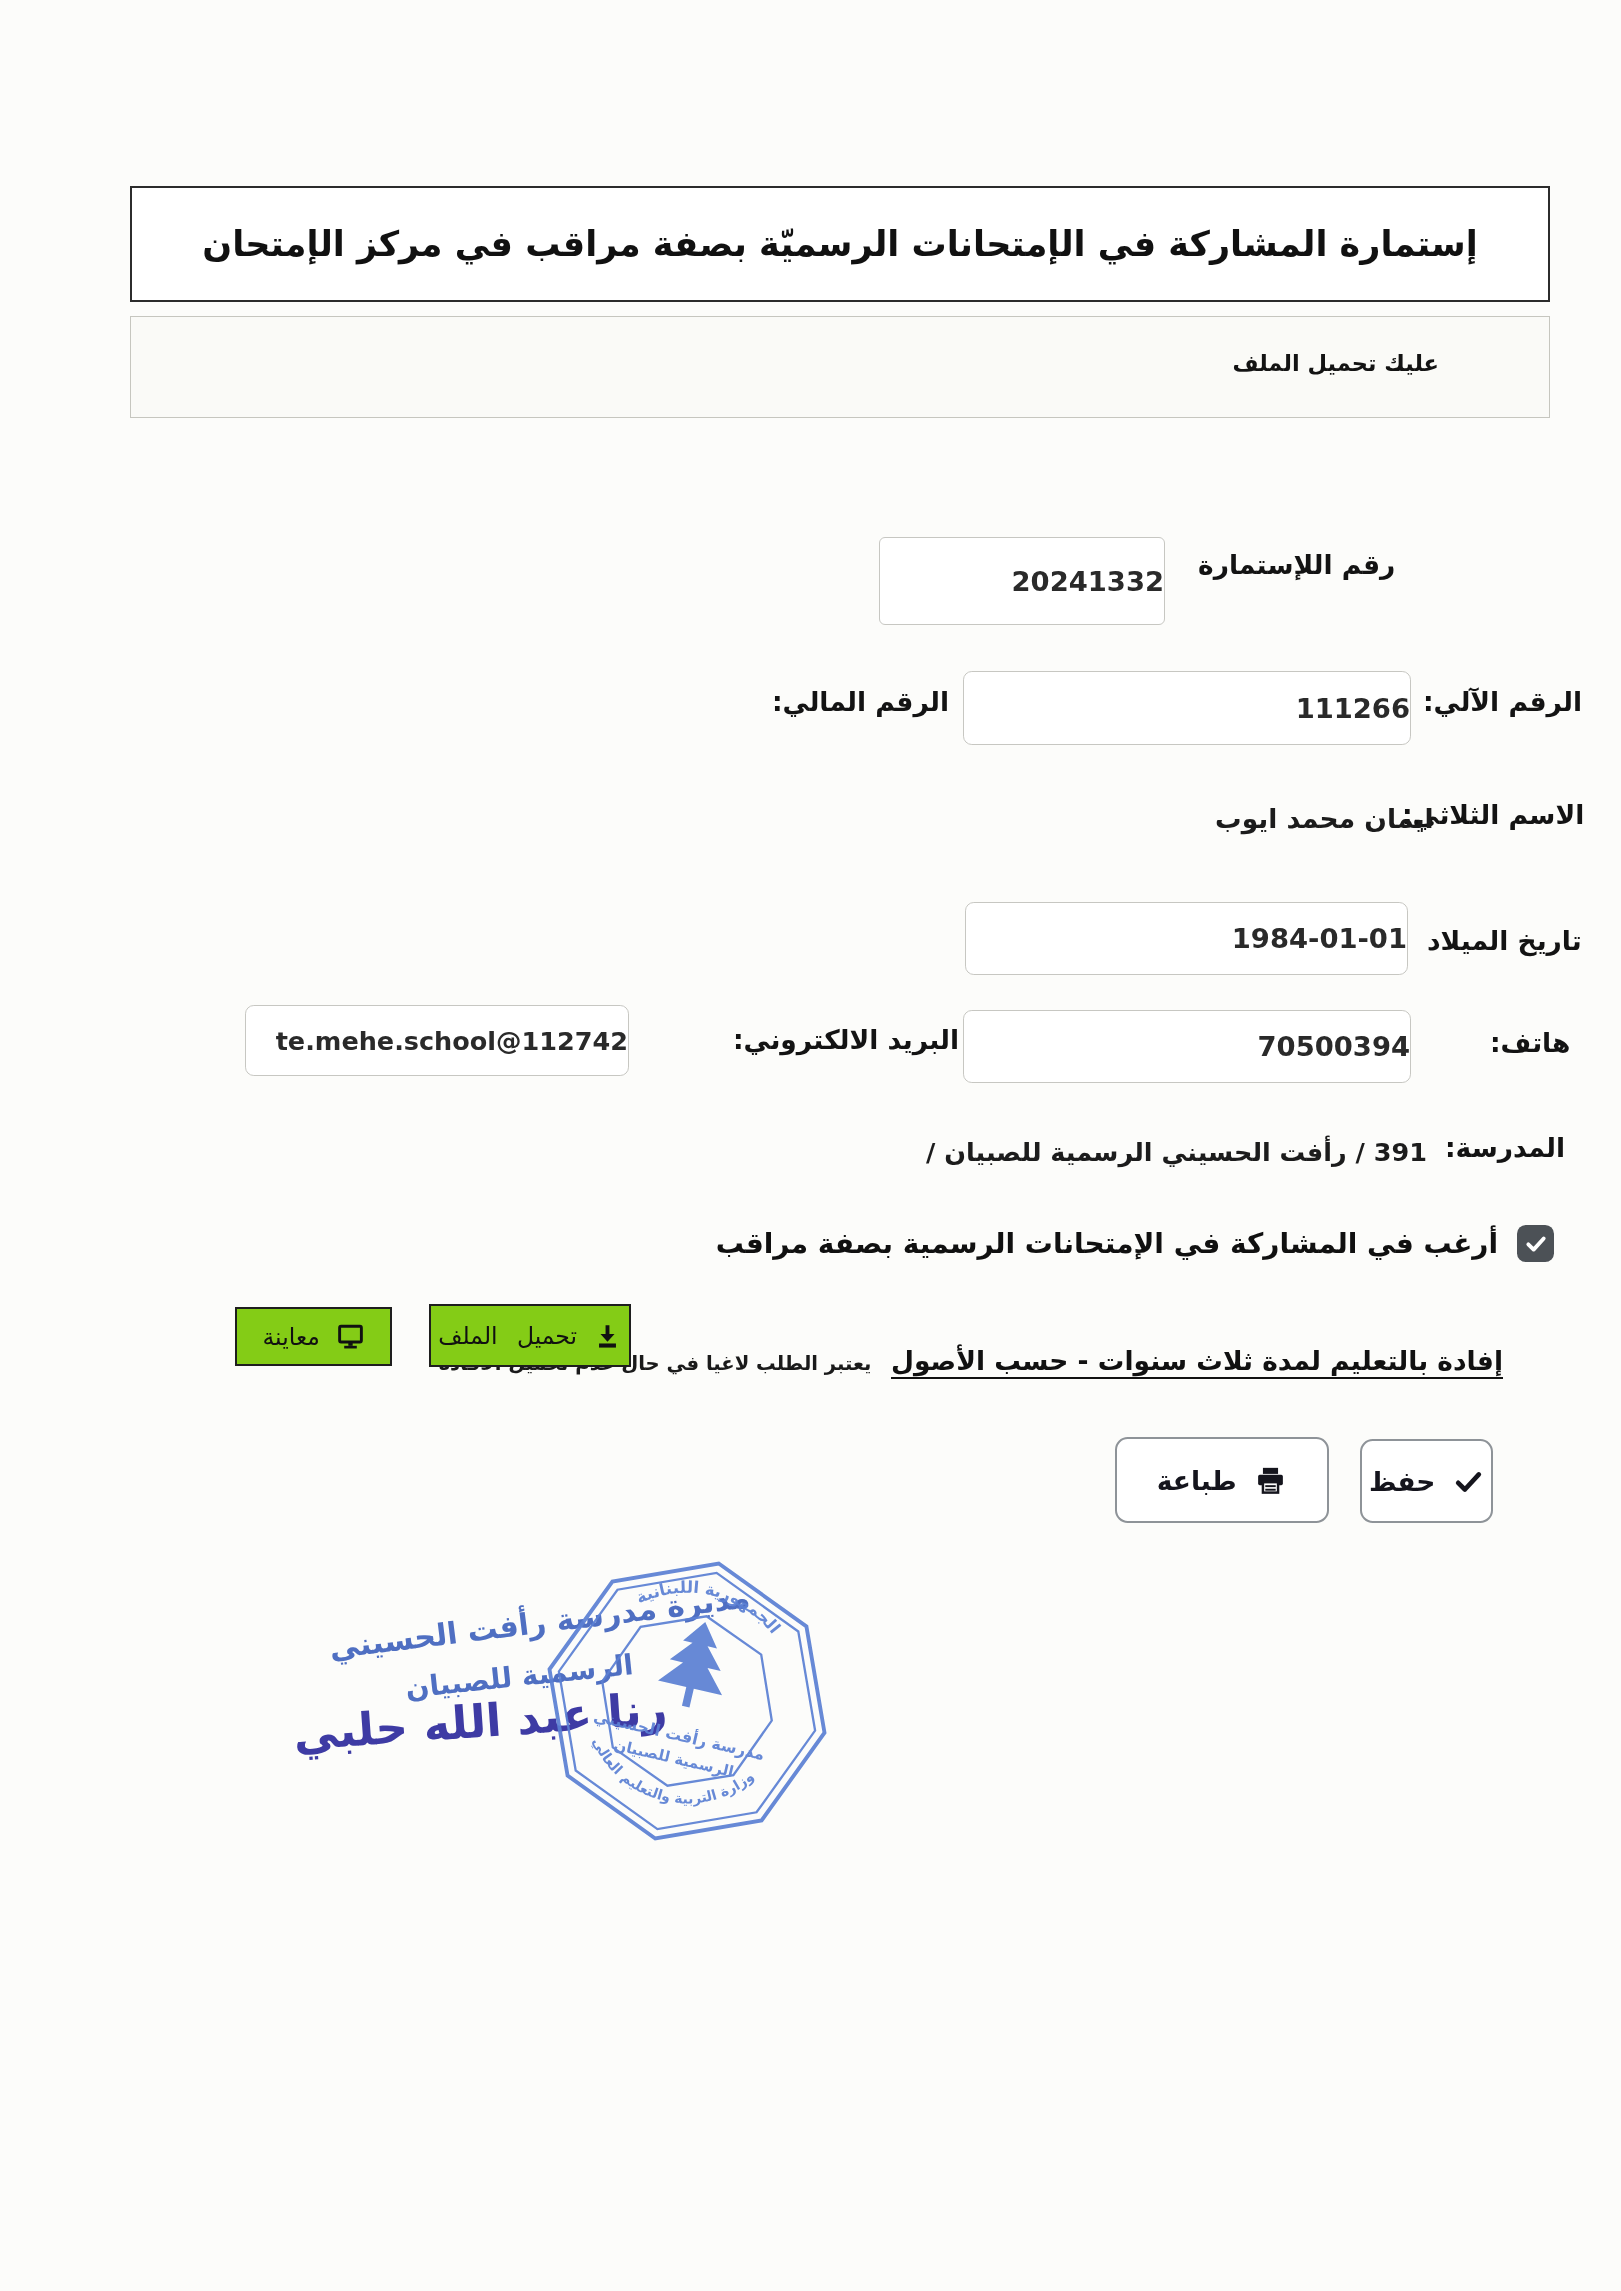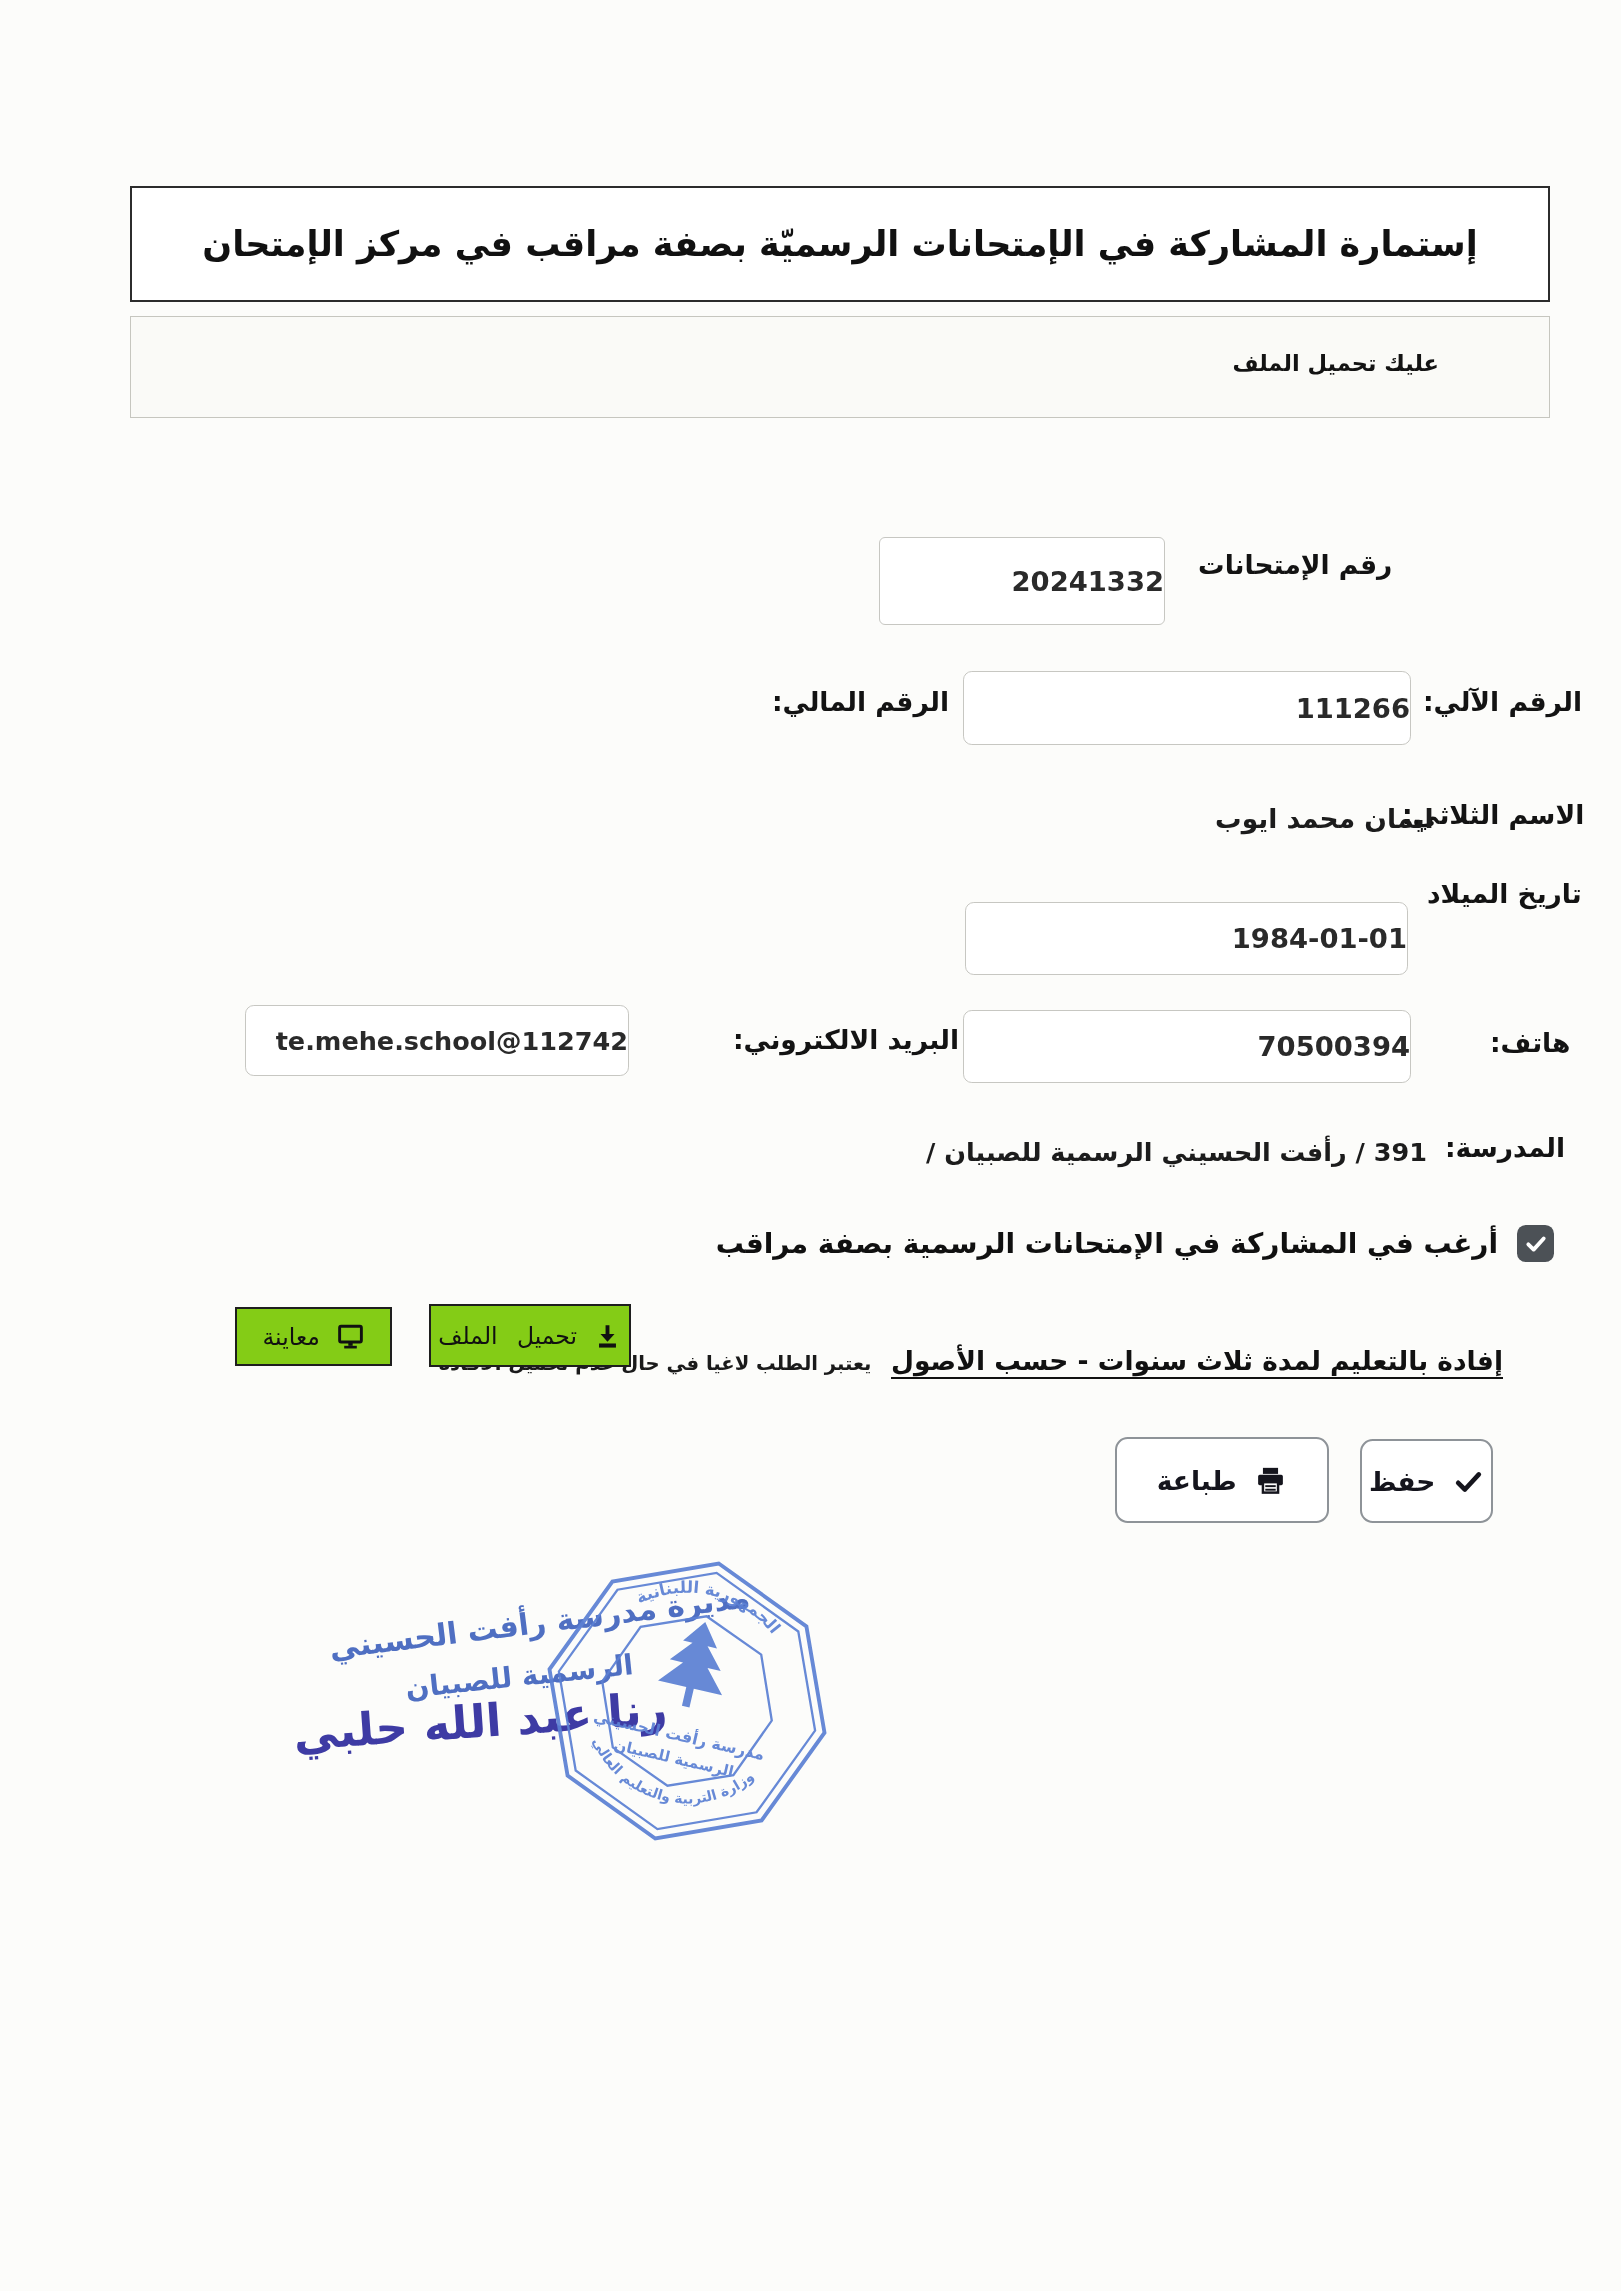--- a/index.html
+++ b/index.html
@@ -113,31 +113,31 @@
 <div class="page" dir="rtl">
 
   <div class="title-box">
     <h1>إستمارة المشاركة في الإمتحانات الرسميّة بصفة مراقب  في مركز الإمتحان</h1>
   </div>
 
   <div class="alert-box">
     <div class="alert-text">عليك تحميل الملف</div>
   </div>
 
-  <div class="field-label" style="left:1198px;top:549px;">رقم الإمتحانات</div>
+  <div class="field-label" style="left:1198px;top:549px;">رقم اللإستمارة</div>
   <div class="text-input" style="left:879px;top:537px;width:286px;height:88px;padding-left:15px;border-radius:6px;">20241332</div>
 
   <div class="field-label" style="left:1423px;top:686px;">الرقم الآلي:</div>
   <div class="text-input" style="left:963px;top:671px;width:448px;height:74px;padding-left:55px;">111266</div>
   <div class="field-label" style="left:772px;top:686px;">الرقم المالي:</div>
 
   <div class="field-label" style="left:1402px;top:799px;">الاسم الثلاثي:</div>
   <div class="value-text" style="left:1215px;top:803px;">ايمان محمد ايوب</div>
 
-  <div class="field-label" style="left:1427px;top:878px;">تاريخ الميلاد</div>
+  <div class="field-label" style="left:1427px;top:925px;">تاريخ الميلاد</div>
   <div class="text-input" style="left:965px;top:902px;width:443px;height:73px;padding-left:57px;">1984-01-01</div>
 
   <div class="field-label" style="left:1490px;top:1027px;">هاتف:</div>
   <div class="text-input" style="left:963px;top:1010px;width:448px;height:73px;padding-left:61px;">70500394</div>
   <div class="field-label" style="left:733px;top:1024px;">البريد الالكتروني:</div>
   <div class="text-input" style="left:245px;top:1005px;width:384px;height:71px;padding-left:19.6px;font-size:25.5px;">te.mehe.school@112742</div>
 
   <div class="field-label" style="left:1445px;top:1132px;">المدرسة:</div>
   <div class="value-text" style="left:926px;top:1137px;font-size:25.5px;">391 / رأفت الحسيني الرسمية للصبيان /</div>
 

